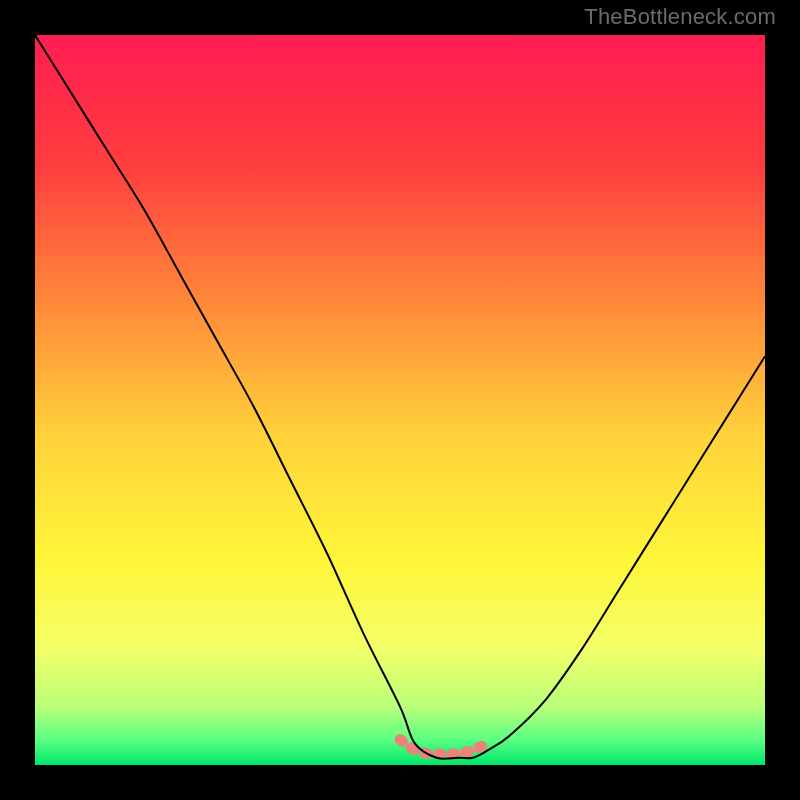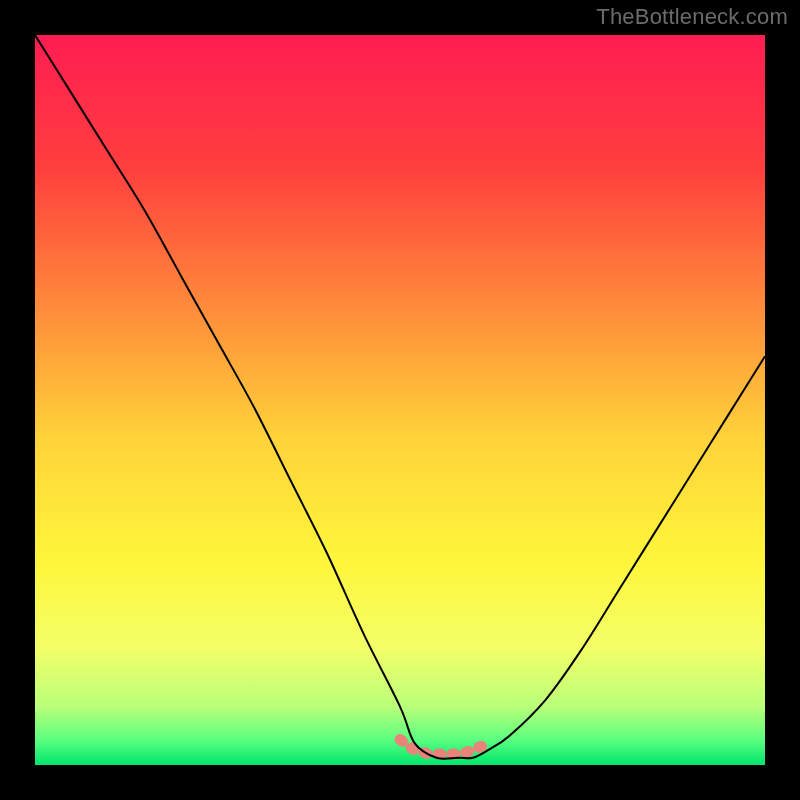--- a/index.html
+++ b/index.html
@@ -13,21 +13,21 @@
   }
   .frame {
     position: relative;
     width: 800px;
     height: 800px;
     background: #000;
   }
   .watermark {
     position: absolute;
     top: 4px;
-    right: 12px;
+    right: 24px;
     color: #6b6b6b;
     font-size: 22px;
     letter-spacing: 0.2px;
     z-index: 10;
     font-weight: 500;
   }
   .plot-area {
     position: absolute;
     left: 35px;
     top: 35px;

